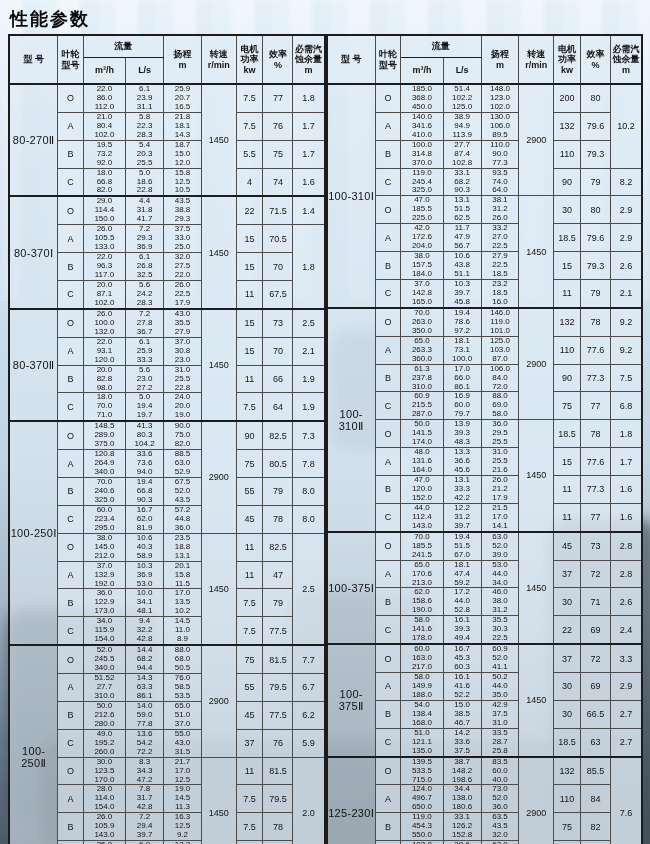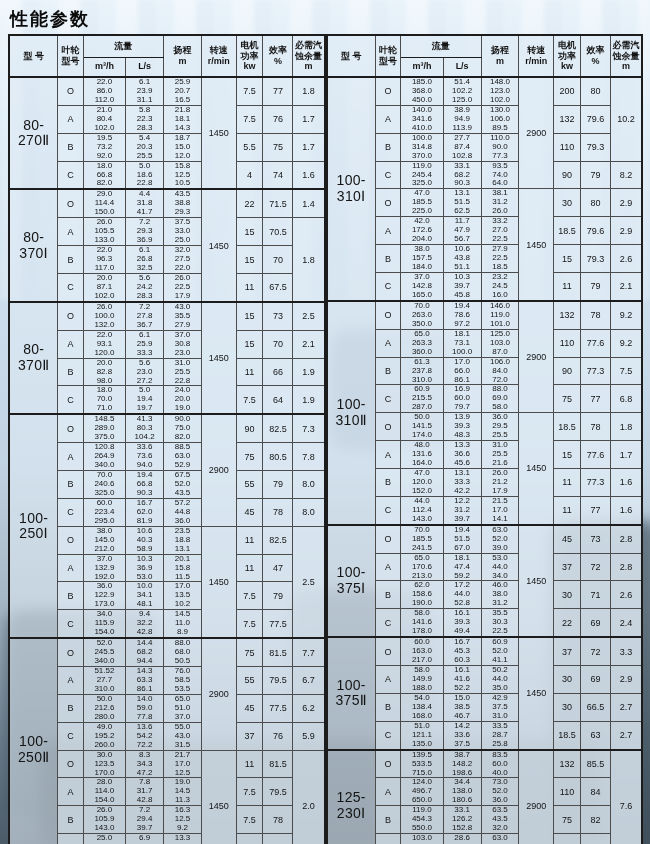--- a/index.html
+++ b/index.html
@@ -29,23 +29,23 @@
     font-size:18px; font-weight:bold; color:#0b0b0b; letter-spacing:2px; }
 
   
   .tables { position:absolute; z-index:2; left:8px; top:34px; width:635px; height:804px; display:flex; }
   table { width:50%; height:100%; border-collapse:collapse; table-layout:fixed;
     border:2px solid #1c1c1c; }
   th, td { border:1px solid #4c4c4c; text-align:center; vertical-align:middle;
     color:#141414; background:rgba(223,235,245,.82); white-space:pre-line; padding:0; }
   thead th { font-size:9px; font-weight:bold; line-height:1.18; border-bottom-color:#1c1c1c; }
   thead tr:first-child th { height:22px; }
-  thead tr:last-child th { height:20px; border-bottom:2px solid #1c1c1c; }
+  thead tr:last-child th { height:27px; border-bottom:2px solid #1c1c1c; }
   tbody td { font-size:8px; line-height:1.12; }
-  td.model { font-size:14px; letter-spacing:.3px; background:rgba(221,233,244,.6); }
+  td.model { font-size:11px; letter-spacing:.3px; background:rgba(221,233,244,.6); }
   td.impeller, td.speed, td.small { font-size:9px; }
   tr.block-start td { border-top:2px solid #1c1c1c; }
   col.c-model{width:15.5%} col.c-imp{width:8%} col.c-m3h{width:13.5%} col.c-ls{width:12%}
   col.c-head{width:12%} col.c-speed{width:11%} col.c-pow{width:8.5%} col.c-eff{width:9.5%} col.c-npsh{width:10%}
 </style>
 </head>
 <body>
 
 <div class="bg">
   <div class="buildings"></div>
@@ -667,21 +667,21 @@
         </tr>
         <tr>
           <td class="impeller">C</td>
           <td class="num">37.0
 142.8
 165.0</td>
           <td class="num">10.3
 39.7
 45.8</td>
           <td class="num">23.2
-24.5
+18.5
 16.0</td>
           <td class="small">11</td>
           <td class="small">79</td>
           <td class="small" rowspan="1">2.1</td>
         </tr>
         <tr class="block-start">
           <td class="model" rowspan="8">100-310Ⅱ</td>
           <td class="impeller">O</td>
           <td class="num">70.0
 263.0

